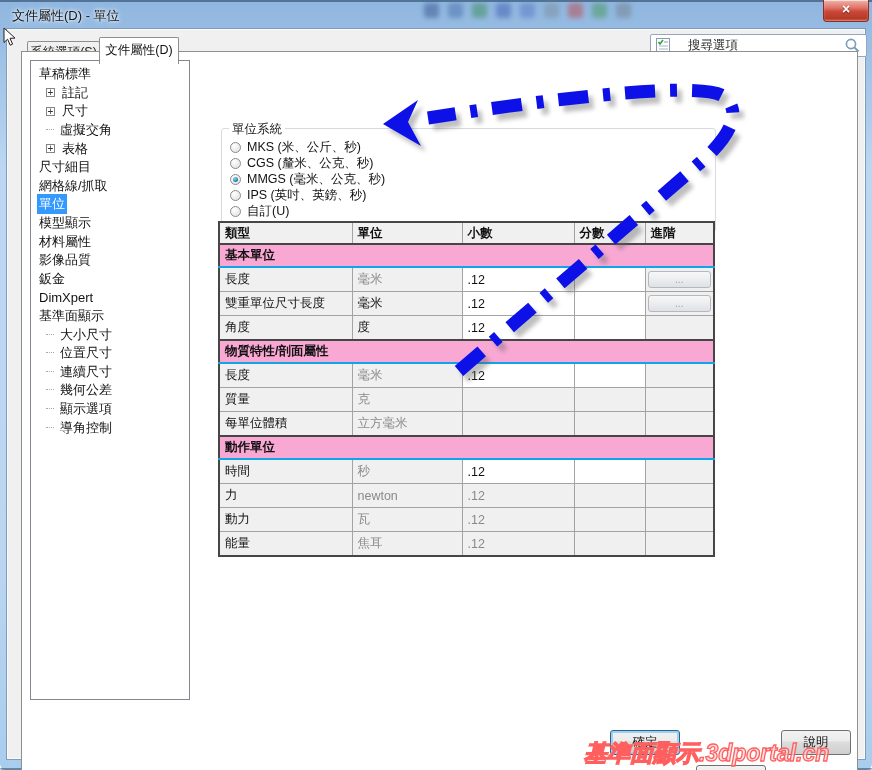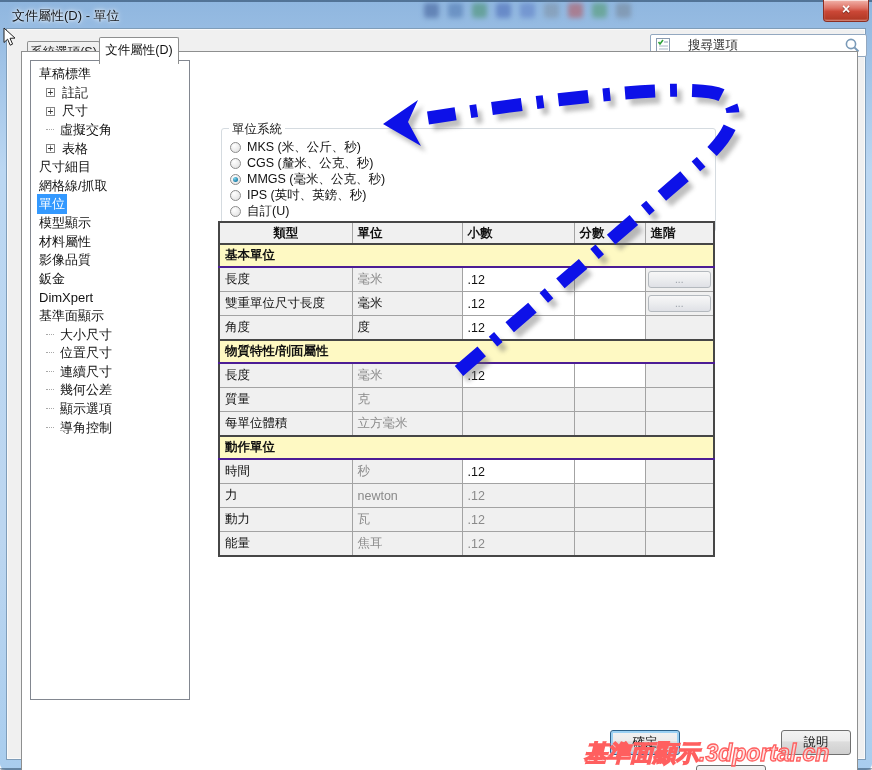--- a/index.html
+++ b/index.html
@@ -61,23 +61,23 @@
   .radio{width:11px;height:11px;box-sizing:border-box;border-radius:50%;border:1px solid #8C8C8C;
     background:radial-gradient(circle at 35% 30%,#ffffff,#DDDDDD);margin-right:6px;position:relative;flex:none;}
   .radio.sel::after{content:'';position:absolute;left:2px;top:2px;right:2px;bottom:2px;border-radius:50%;
     background:radial-gradient(circle at 35% 30%,#7FD6EE,#1E7FA8 70%);}
   
   .units-table{position:absolute;left:196px;top:169px;border-collapse:collapse;table-layout:fixed;
     font-size:12.5px;border:2px solid #464646;background:#F0F0F0;}
   .units-table td{border:1px solid #A3A3A3;height:21px;padding:0 5px;background:#F0F0F0;
     overflow:hidden;white-space:nowrap;}
   .units-table tr.hdr td{font-weight:bold;height:20px;border-bottom:1px solid #6a6a6a;}
-  .units-table tr.hdr td:first-child{text-align:center;}
-  .units-table tr.section td{font-weight:bold;background:#fef9c3;
-    border-top:2px solid #464646;border-bottom:2px solid #4c1d95;}
+  .units-table tr.hdr td:first-child{}
+  .units-table tr.section td{font-weight:bold;background:#f9a8d4;
+    border-top:2px solid #464646;border-bottom:2px solid #0ea5e9;}
   .units-table td.cw{background:#fff;}
   .units-table td.dim{color:#8A8A8A;}
   .units-table td.adv{padding:1px 2px;}
   .more-btn{display:block;width:100%;height:17px;box-sizing:border-box;border:1px solid #B4B9BE;border-radius:3px;
     background:linear-gradient(#F7F7F7,#EDEEF0 45%,#DFE1E6);color:#9BA0A8;font-size:10px;line-height:13px;cursor:pointer;}
   
   .btn{position:absolute;width:70px;height:25px;box-sizing:border-box;border:1px solid #707070;border-radius:3px;
     font-size:12.5px;font-family:inherit;color:#111;cursor:pointer;
     background:linear-gradient(#F2F2F2,#EBEBEB 45%,#DDDDDD 46%,#CFCFCF);}
   .btn.default{border:1px solid #2C628B;box-shadow:inset 0 0 0 2px #9CD1F3;}

